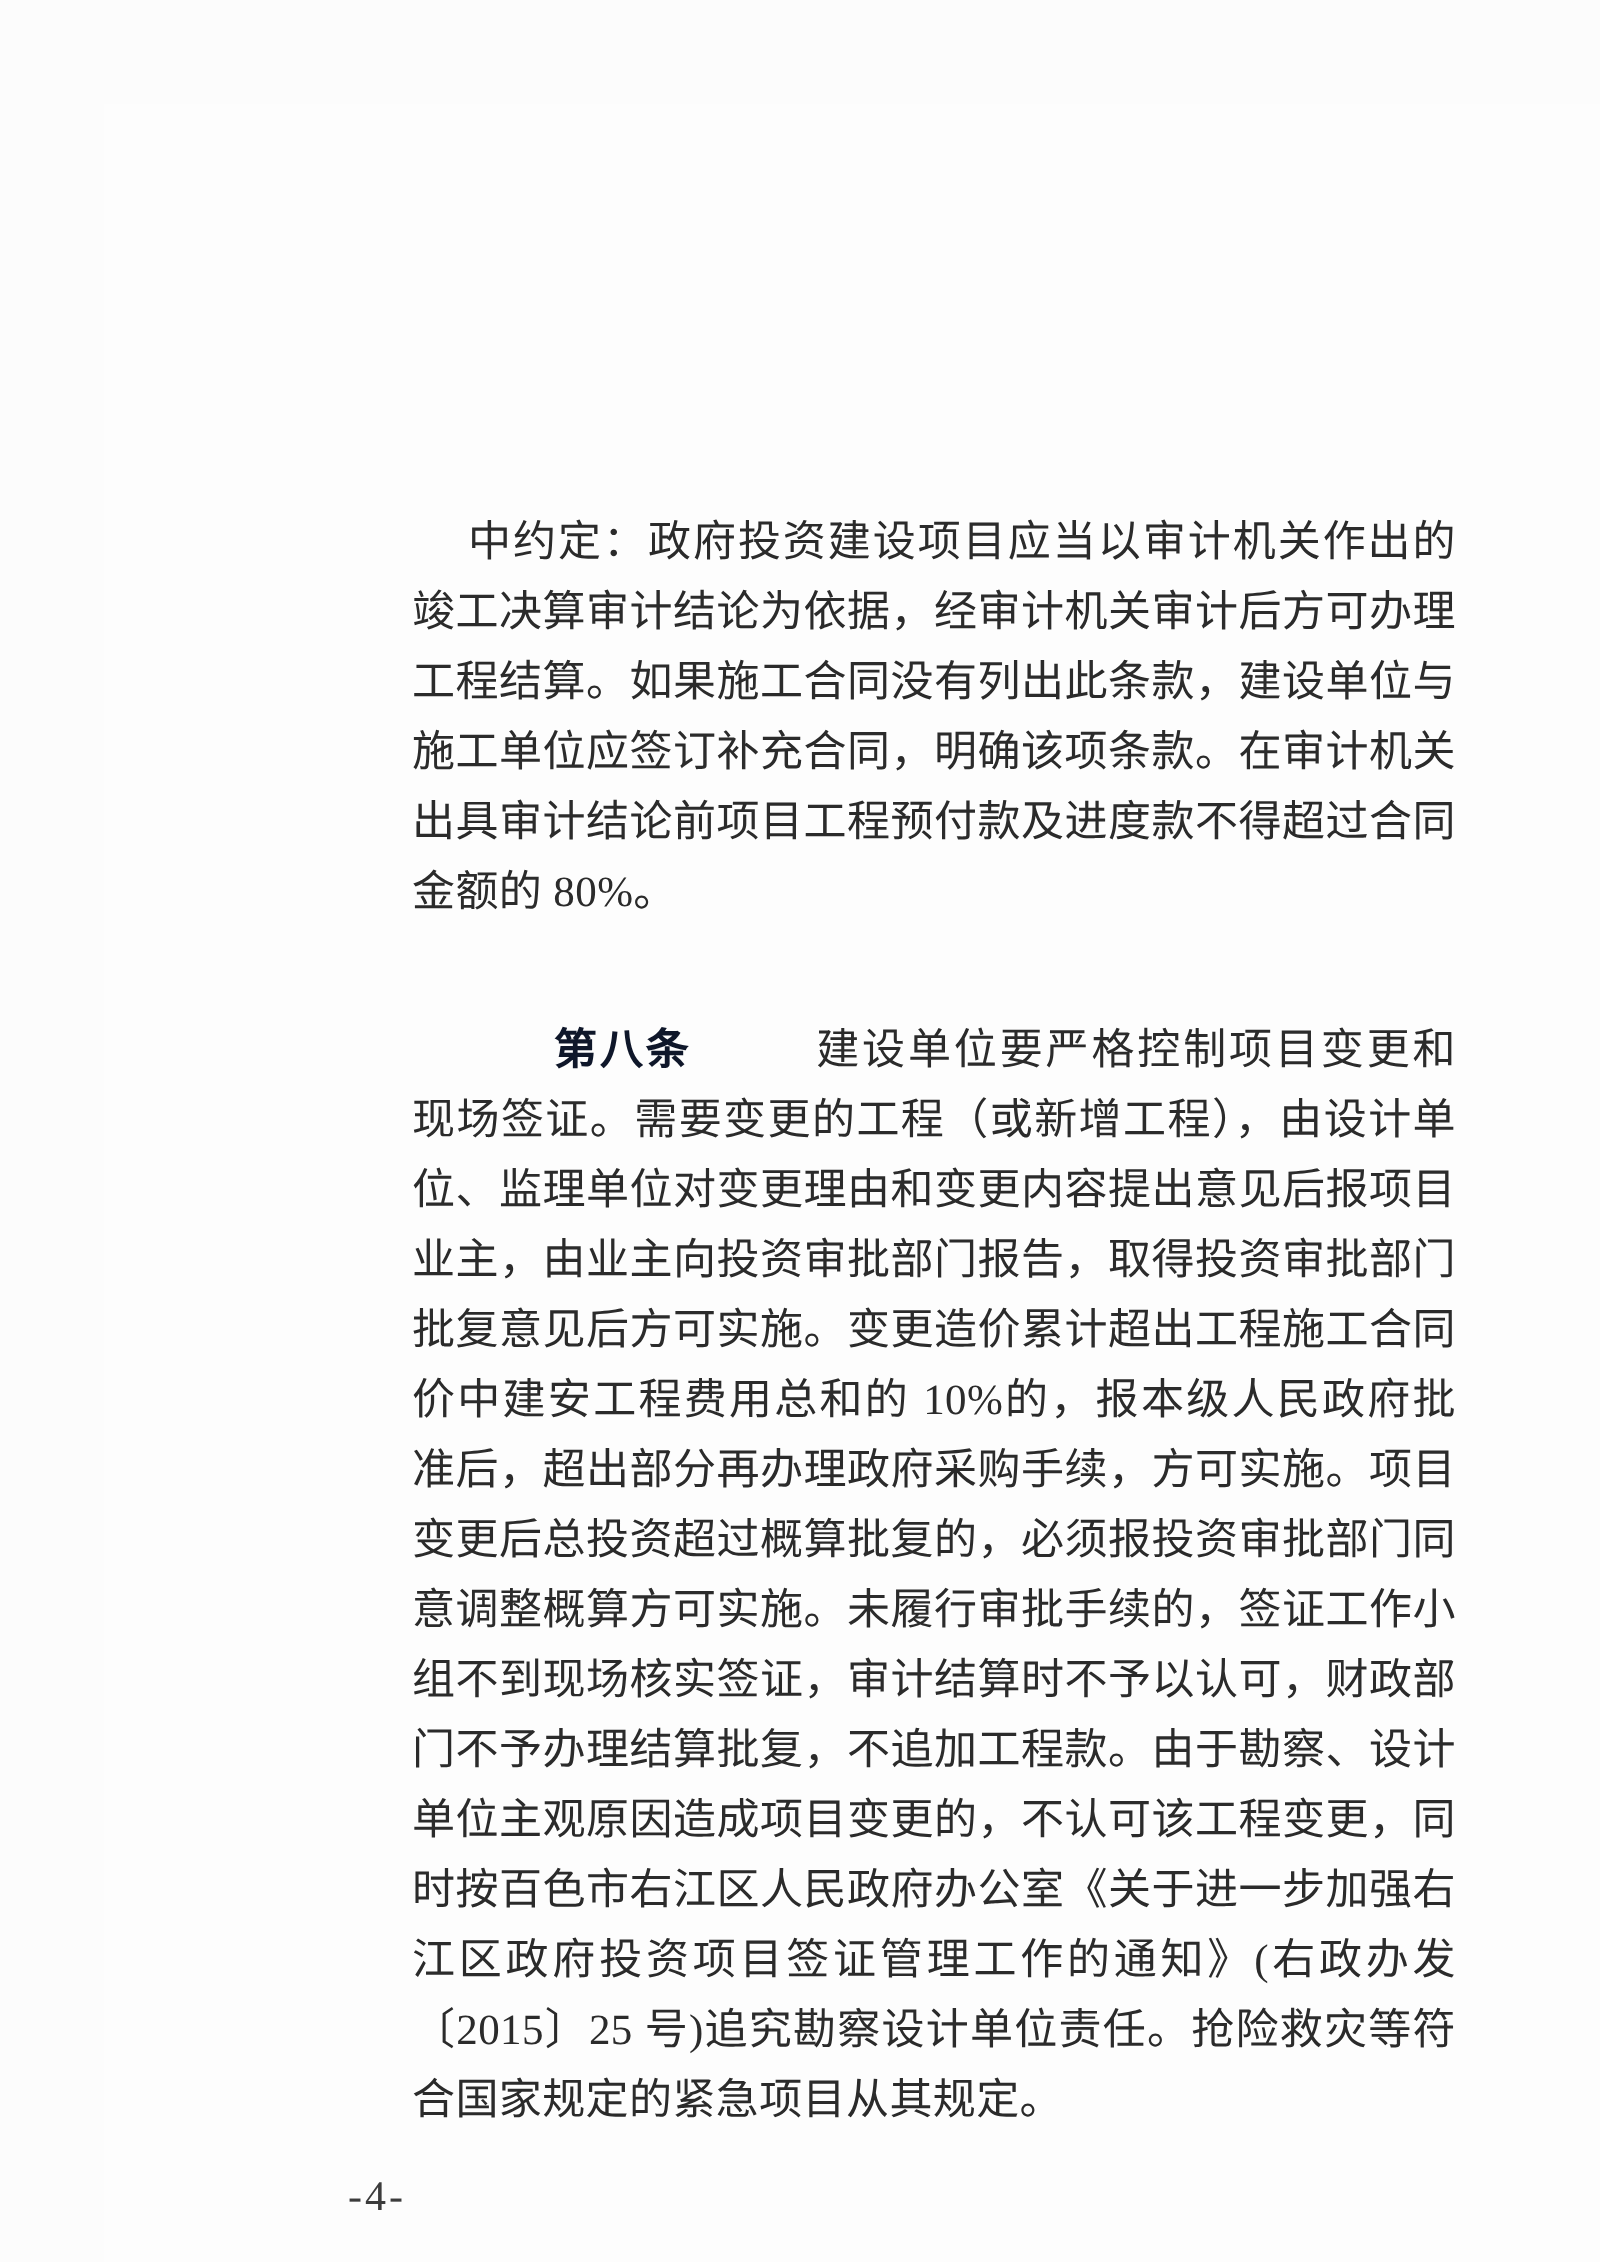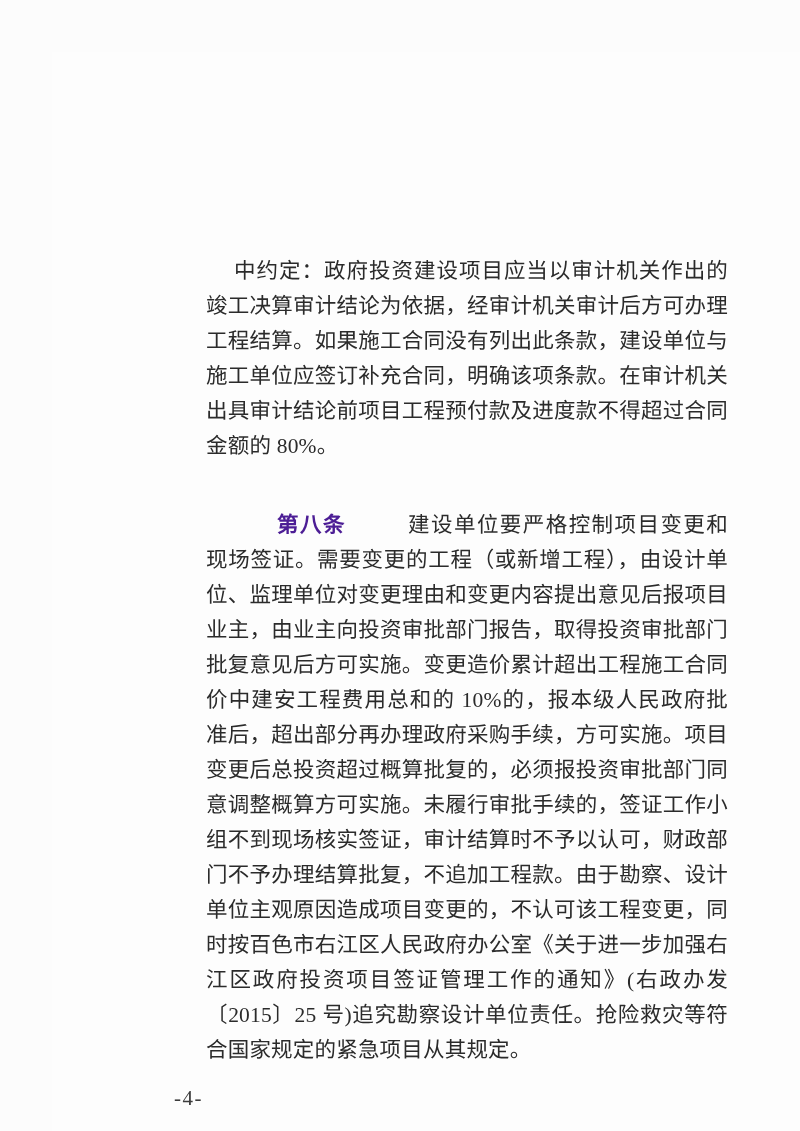--- a/index.html
+++ b/index.html
@@ -42,21 +42,21 @@
   }
 
   .doc-paragraph.indented {
     text-indent: 2em;
   }
 
   .law-heading {
     font-family: "Liberation Sans", "DejaVu Sans", sans-serif;
     font-weight: 700;
     margin-right: 0.85em;
-    color: #4c1d95;
+    color: #0f172a;
   }
 
   .law-heading:empty {
     display: none;
   }
 
   .page-footer {
     position: absolute;
     left: 94px;
     top: 1006px;

